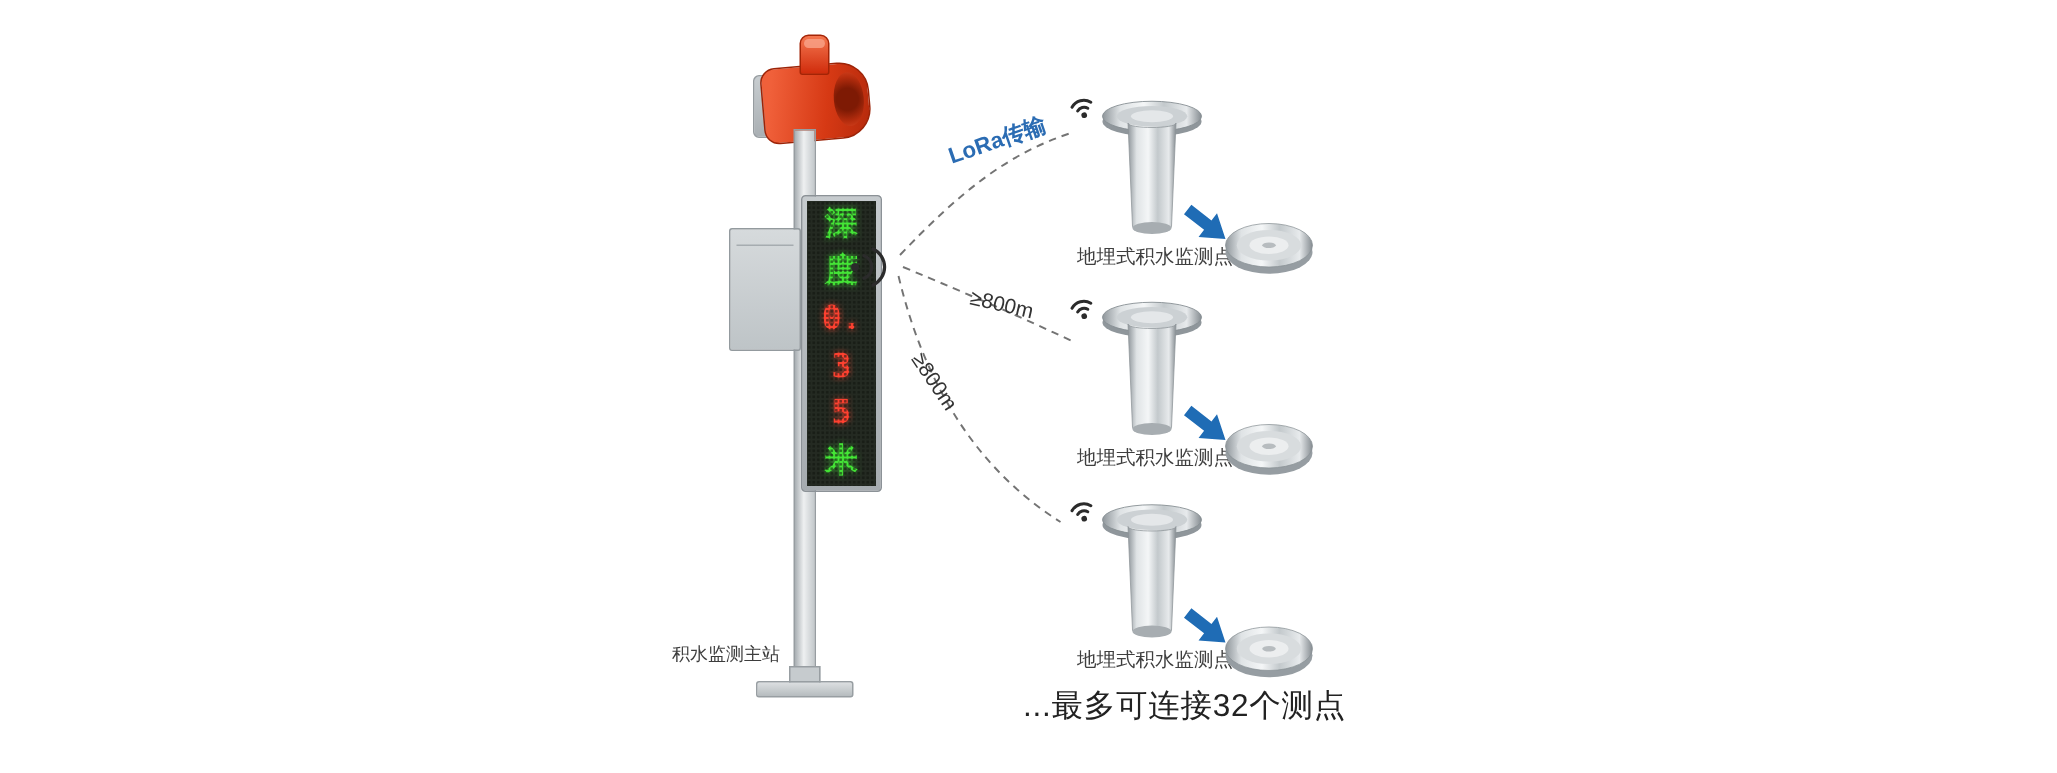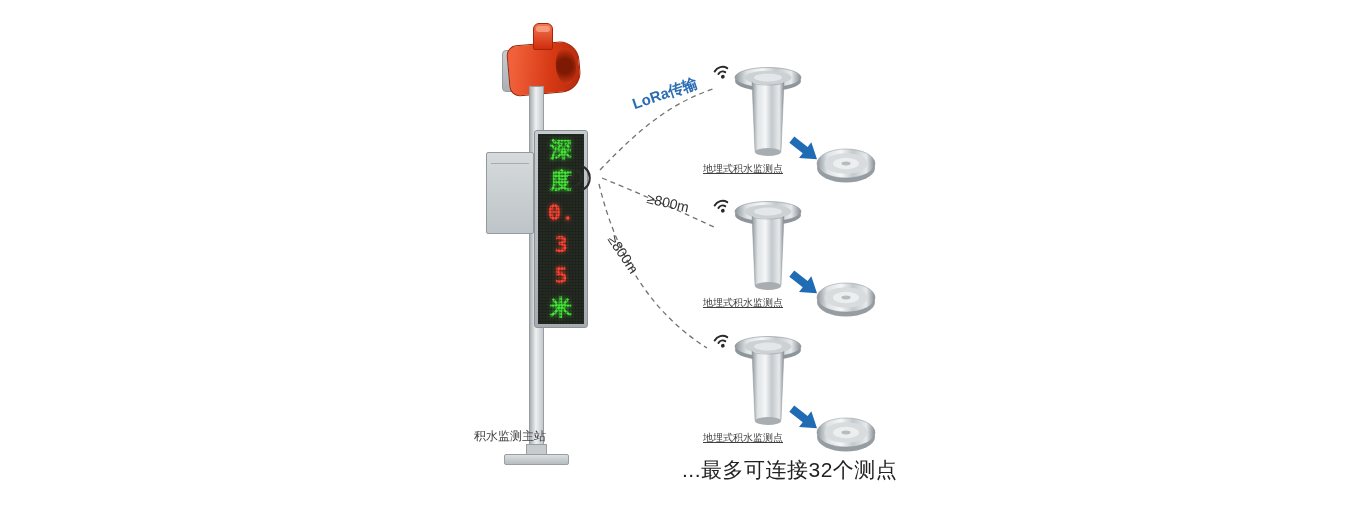--- a/index.html
+++ b/index.html
@@ -20,35 +20,35 @@
   .control-box{left:486px;top:152px;width:46px;height:80px;background:linear-gradient(180deg,#d6dadc,#bec4c7);border:1px solid #939a9e;border-radius:2px;}
   .control-box-line{position:absolute;left:4px;right:4px;top:10px;height:1px;background:#a6acb0;}
   .display{left:534px;top:130px;width:54px;height:198px;background:linear-gradient(180deg,#c6cbce,#a5abaf);border:1px solid #8c9297;border-radius:3px;padding:3px;box-sizing:border-box;}
   .led-rows{position:relative;width:100%;height:100%;background:#242a22;display:flex;flex-direction:column;justify-content:space-around;align-items:center;}
   .led-row{line-height:1;font-weight:bold;font-size:22px;font-family:"DejaVu Sans Mono","Liberation Mono",monospace;}
   .led-green{color:#44e636;text-shadow:0 0 4px rgba(70,230,60,.85);}
   .led-red{color:#ff4130;text-shadow:0 0 4px rgba(255,70,50,.85);}
   .led-overlay{position:absolute;left:0;top:0;right:0;bottom:0;background-image:radial-gradient(rgba(16,20,14,.55) .8px,rgba(0,0,0,0) 1.1px);background-size:3px 3px;pointer-events:none;}
   .base-stem{left:526px;top:444px;width:19px;height:12px;background:#c6cbce;border:1px solid #989ea2;}
   .base-plate{left:504px;top:454px;width:63px;height:9px;background:linear-gradient(180deg,#dcdfe1,#b6bcbf);border:1px solid #989ea2;border-radius:2px;}
-  .station-label{left:448px;top:428px;width:124px;text-align:center;font-size:12px;color:#3d3d3d;}
+  .station-label{left:448px;top:428px;width:124px;text-align:left;font-size:12px;color:#3d3d3d;}
   .signal{left:565px;top:163px;}
 
   
   .link-label{position:absolute;white-space:nowrap;}
   .lora{left:630px;top:96px;font-size:15px;font-weight:bold;color:#2b6cb3;transform:rotate(-19deg);transform-origin:left top;}
   .d1{left:649px;top:190px;font-size:14px;color:#333;transform:rotate(13deg);transform-origin:left top;}
   .d2{left:618px;top:232px;font-size:14px;color:#333;transform:rotate(56deg);transform-origin:left top;}
 
   
   .point{position:absolute;width:200px;height:148px;}
   .g1{left:703px;top:56px;} .g2{left:703px;top:190px;} .g3{left:703px;top:325px;}
   .wifi{position:absolute;left:6px;top:2px;}
   .cyl{position:absolute;left:26px;top:8px;}
-  .point-label{position:absolute;left:0;top:106px;width:134px;font-size:10px;color:#3f3f3f;text-decoration:underline;}
+  .point-label{position:absolute;left:0;top:106px;width:134px;text-align:center;font-size:13px;color:#3f3f3f;}
   .arrow{position:absolute;left:88px;top:72px;transform:rotate(38deg);transform-origin:left center;}
   .disc{position:absolute;left:112px;top:88px;}
 
   .footer-note{position:absolute;left:682px;top:456px;font-size:21px;color:#222;font-weight:500;letter-spacing:.5px;text-align:center;}
 </style>
 </head>
 <body>
 
 <div class="canvas">
 

